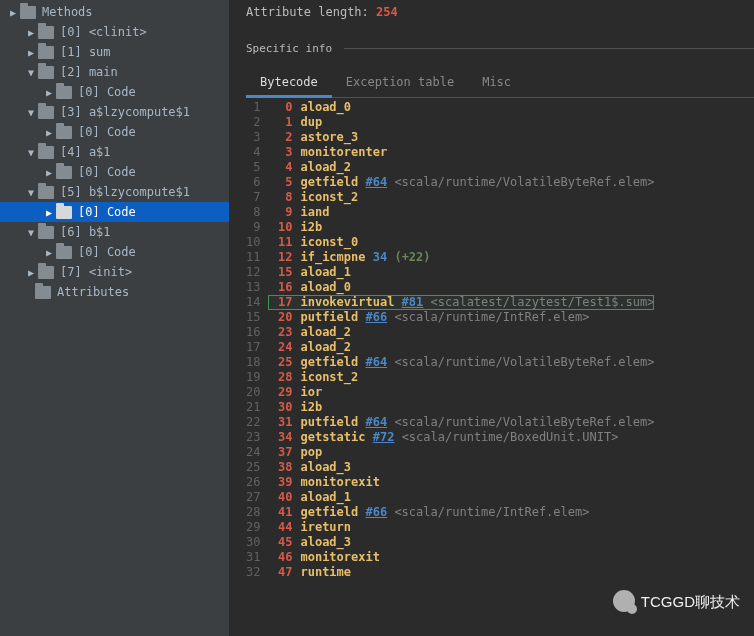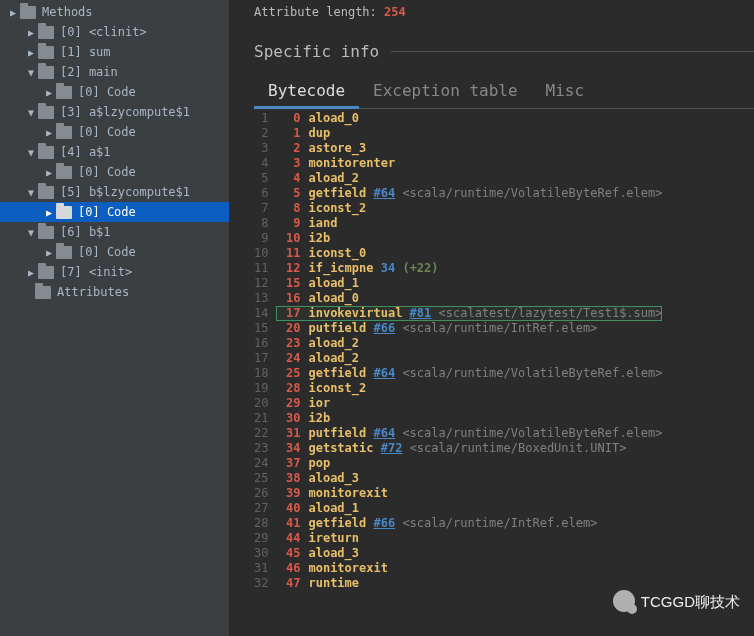--- a/index.html
+++ b/index.html
@@ -56,51 +56,51 @@
     width: 8px; height: 3px;
     background: #848b91;
     border-radius: 1px 1px 0 0;
   }
   .tree-row.selected .folder,
   .tree-row.selected .folder::before { background: #d6d9dc; }
   .tree-row .label { }
   .main {
     flex: 1;
     background: #2b2b2b;
-    padding: 0 0 0 24px;
+    padding: 0 0 0 16px;
     overflow: hidden;
   }
   .attr-row {
     display: flex;
     align-items: center;
     height: 24px;
     font-size: 12px;
     color: #bbbbbb;
   }
   .attr-label { width: 130px; color: #bbbbbb; }
   .attr-value { color: #d65a4a; font-weight: bold; }
   .section-title {
     color: #bbbbbb;
-    font-size: 16px;
+    font-size: 11px;
     margin-top: 18px;
     margin-bottom: 6px;
     display: flex;
     align-items: center;
   }
   .section-title .line {
     flex: 1;
     height: 1px;
     background: #515151;
     margin-left: 12px;
   }
   .tabs {
     display: flex;
     border-bottom: 1px solid #515151;
     margin-top: 14px;
-    font-size: 16px;
+    font-size: 12px;
   }
   .tab {
     padding: 6px 14px;
     color: #888888;
     cursor: pointer;
   }
   .tab.active {
     color: #dddddd;
     border-bottom: 3px solid #4a88c7;
     margin-bottom: -1px;

